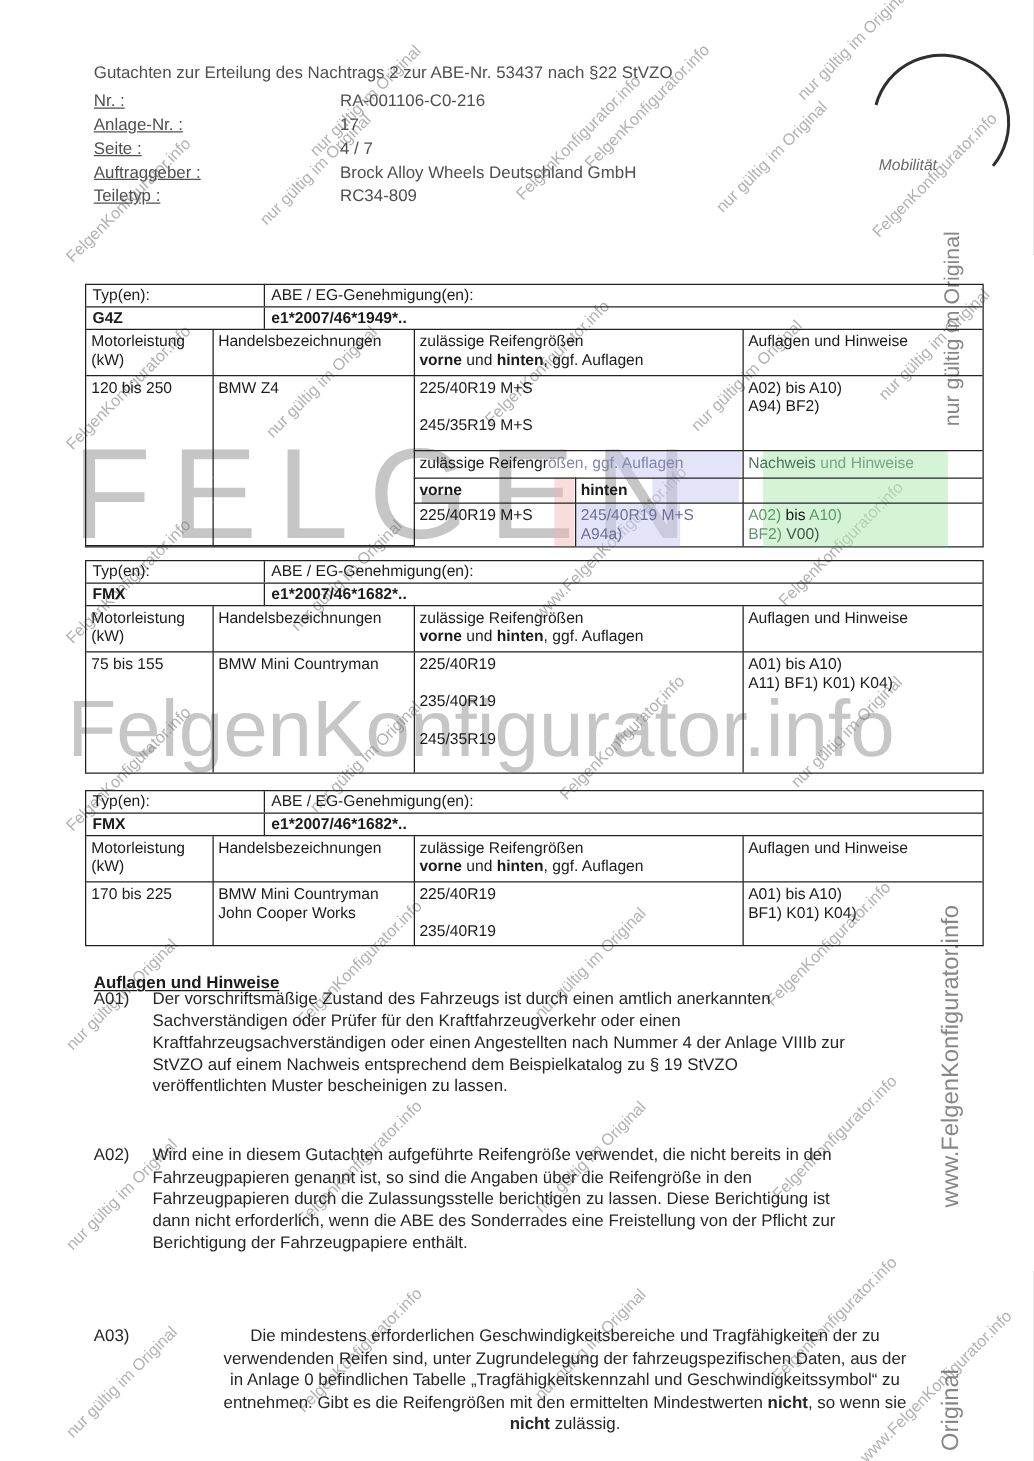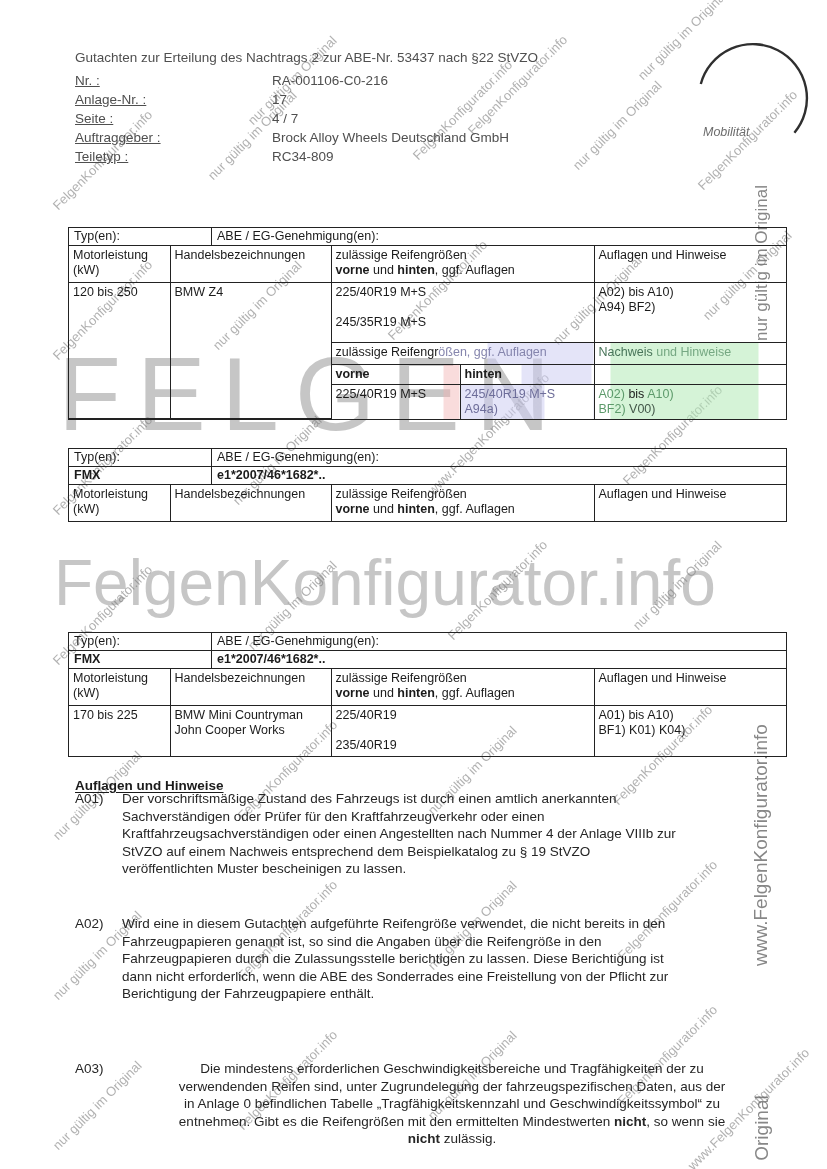--- a/index.html
+++ b/index.html
@@ -145,20 +145,24 @@
     <div class="hdr-row" style="top:149px">
       <span>Teiletyp :</span>
       <span class="hv">RC34-809</span>
     </div>
 
     <div class="tbl" id="tbl1">
       <div class="trow">
         <div class="c1">Typ(en):</div>
         <div class="c2">ABE / EG-Genehmigung(en):</div>
       </div>
+      <div class="trow bold">
+        <div class="c1">G4Z</div>
+        <div class="c2">e1*2007/46*1949*..</div>
+      </div>
       <table class="grid">
         <colgroup>
             <col style="width:101px">
             <col style="width:161px">
             <col style="width:129px">
             <col style="width:134px">
             <col>
           </colgroup>
         <tbody>
             <tr class="first rh-hdr">
@@ -214,20 +218,31 @@
             <col>
           </colgroup>
         <tbody>
             <tr class="first rh-hdr">
           <td>Motorleistung
 (kW)</td>
           <td>Handelsbezeichnungen</td>
           <td><div>zulässige Reifengrößen</div><div><span style="font-weight: bold;">vorne</span><span> und </span><span style="font-weight: bold;">hinten</span><span>, ggf. Auflagen</span></div></td>
           <td>Auflagen und Hinweise</td>
         </tr>
+        <tr class="rh-d2">
+          <td>75 bis 155</td>
+          <td>BMW Mini Countryman</td>
+          <td>225/40R19
+
+235/40R19
+
+245/35R19</td>
+          <td>A01) bis A10)
+A11) BF1) K01) K04)</td>
+        </tr>
       </tbody>
         </table>
     </div>
 
     <div class="tbl" id="tbl3">
       <div class="trow">
         <div class="c1">Typ(en):</div>
         <div class="c2">ABE / EG-Genehmigung(en):</div>
       </div>
       <div class="trow bold">

